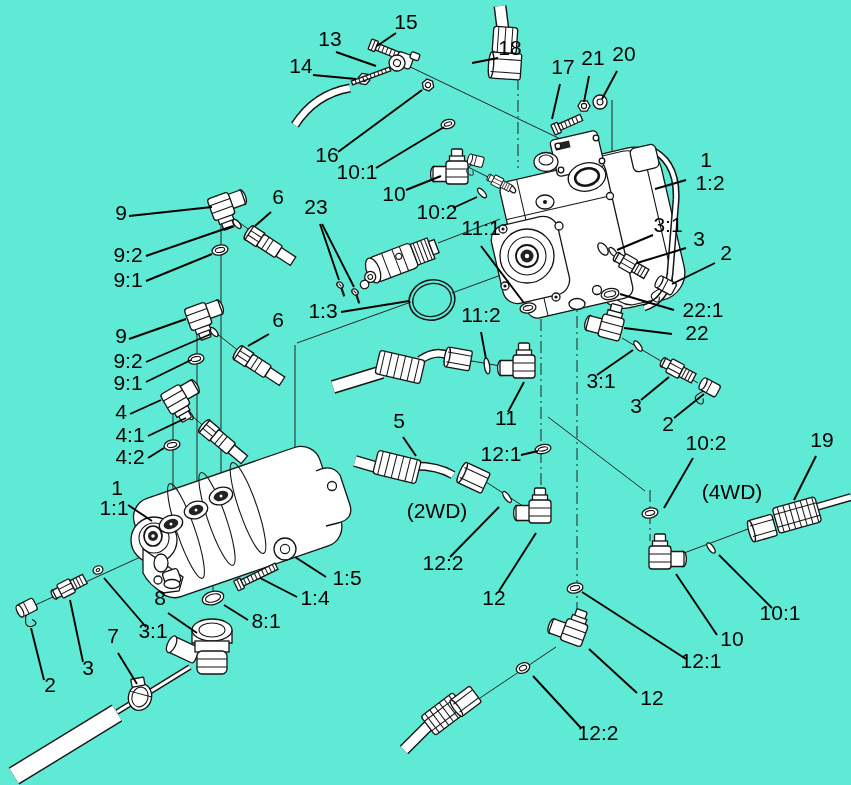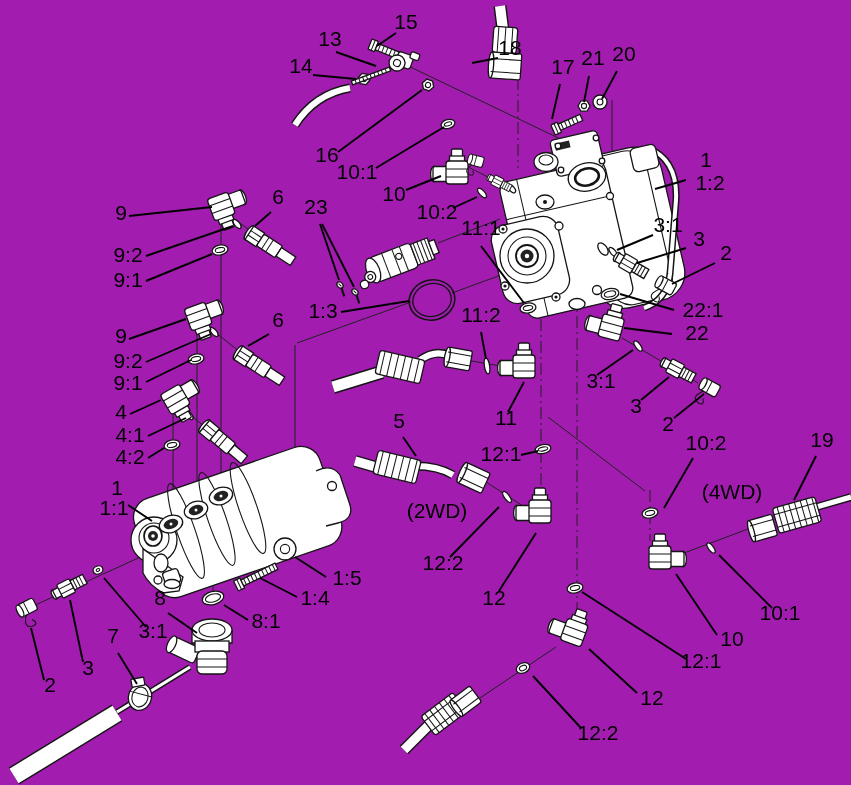--- a/index.html
+++ b/index.html
@@ -1,16 +1,16 @@
 <!DOCTYPE html>
 <html><head>
 <meta charset="utf-8">
 <style>
   html,body{margin:0;padding:0;background:#ffffff;}
-  .stage{position:relative;width:851px;height:785px;background:#a21caf;overflow:hidden;
+  .stage{position:relative;width:851px;height:785px;background:#5eead4;overflow:hidden;
          font-family:"Liberation Sans", sans-serif;}
   svg text{font-family:"Liberation Sans", sans-serif;font-size:21px;fill:#000;}
   svg text.anno{font-size:21px;}
   .pf{fill:#fff;stroke:#141414;stroke-width:1.3;}
   .ps{fill:none;stroke:#141414;stroke-width:1.1;}
   .pl{stroke:#141414;stroke-width:1;fill:none;}
   .thin{stroke:#222;stroke-width:1;fill:none;}
   .dashdot{stroke:#222;stroke-width:1;fill:none;stroke-dasharray:12 4 2 4;}
   .leader{stroke:#000;stroke-width:1.9;fill:none;}
   .tubeOuter{fill:none;stroke:#141414;stroke-linecap:butt;}

